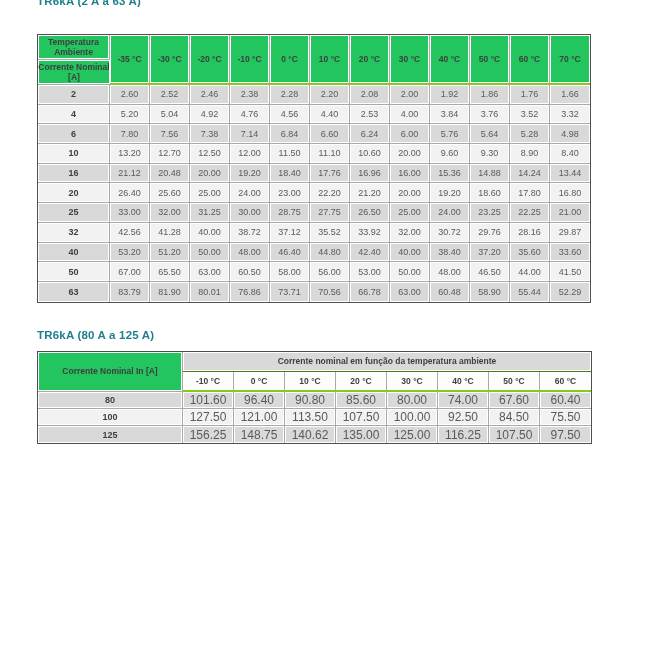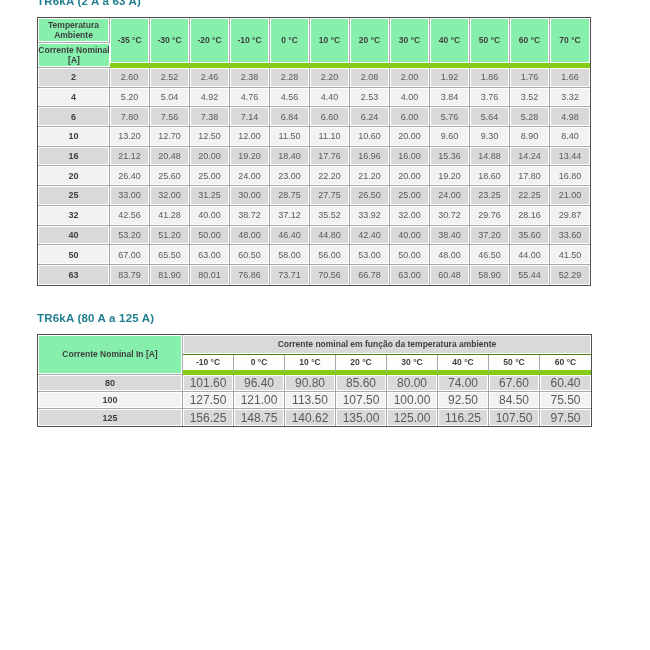--- a/index.html
+++ b/index.html
@@ -8,21 +8,21 @@
     width: 650px;
     height: 650px;
     background: #ffffff;
     font-family: "Liberation Sans", sans-serif;
     overflow: hidden;
   }
   .page {
     position: relative;
     width: 650px;
     height: 650px;
-    padding-top: 17px;
+    padding-top: 34px;
     box-sizing: border-box;
   }
   .doc-title {
     color: #1f7f8f;
     font-weight: 700;
     font-size: 11.5px;
     letter-spacing: 0.2px;
     line-height: 13px;
   }
   #title1 {
@@ -52,30 +52,30 @@
     text-align: center;
     vertical-align: middle;
     padding: 0;
     overflow: hidden;
     white-space: nowrap;
   }
   .data-table tr > *:last-child { border-right: none; }
   .data-table tbody tr:last-child > * { border-bottom: none; }
 
   .data-table thead th {
-    background: #86efac;
+    background: #22c55e;
     font-weight: 700;
     color: #3f3f3f;
     font-size: 8.5px;
     line-height: 1.18;
     white-space: normal;
   }
   .corner-top { height: 25px; }
   .corner-bottom { height: 25px; }
-  th.temp-th { border-bottom: 5px solid #84cc16; }
+  th.temp-th { border-bottom: 2px solid #84cc16; }
   .corner-bottom, .corner-span { border-bottom: 1px solid #4f4f4f; }
 
   .data-table tbody th.row-label {
     font-weight: 700;
     color: #3f3f3f;
     font-size: 9px;
   }
   .data-table tbody td {
     color: #5a5a5a;
     font-size: 9px;

